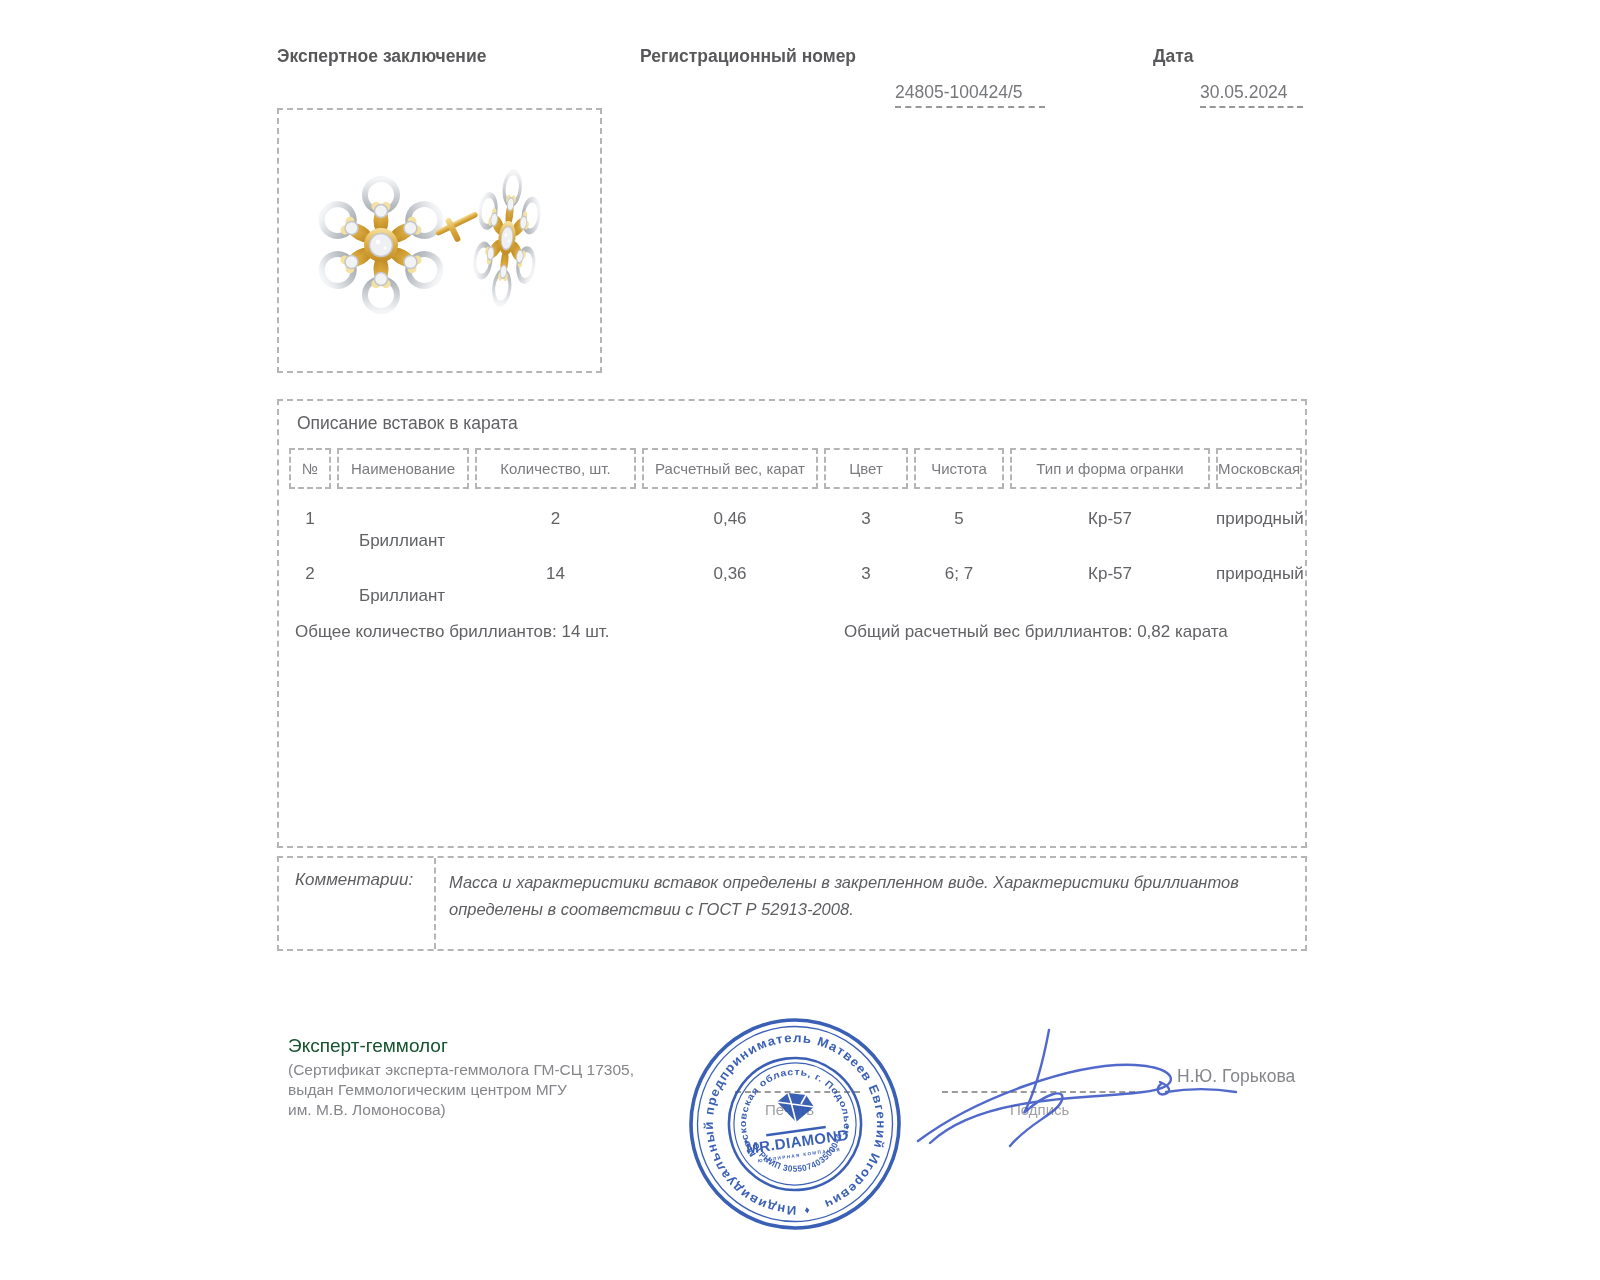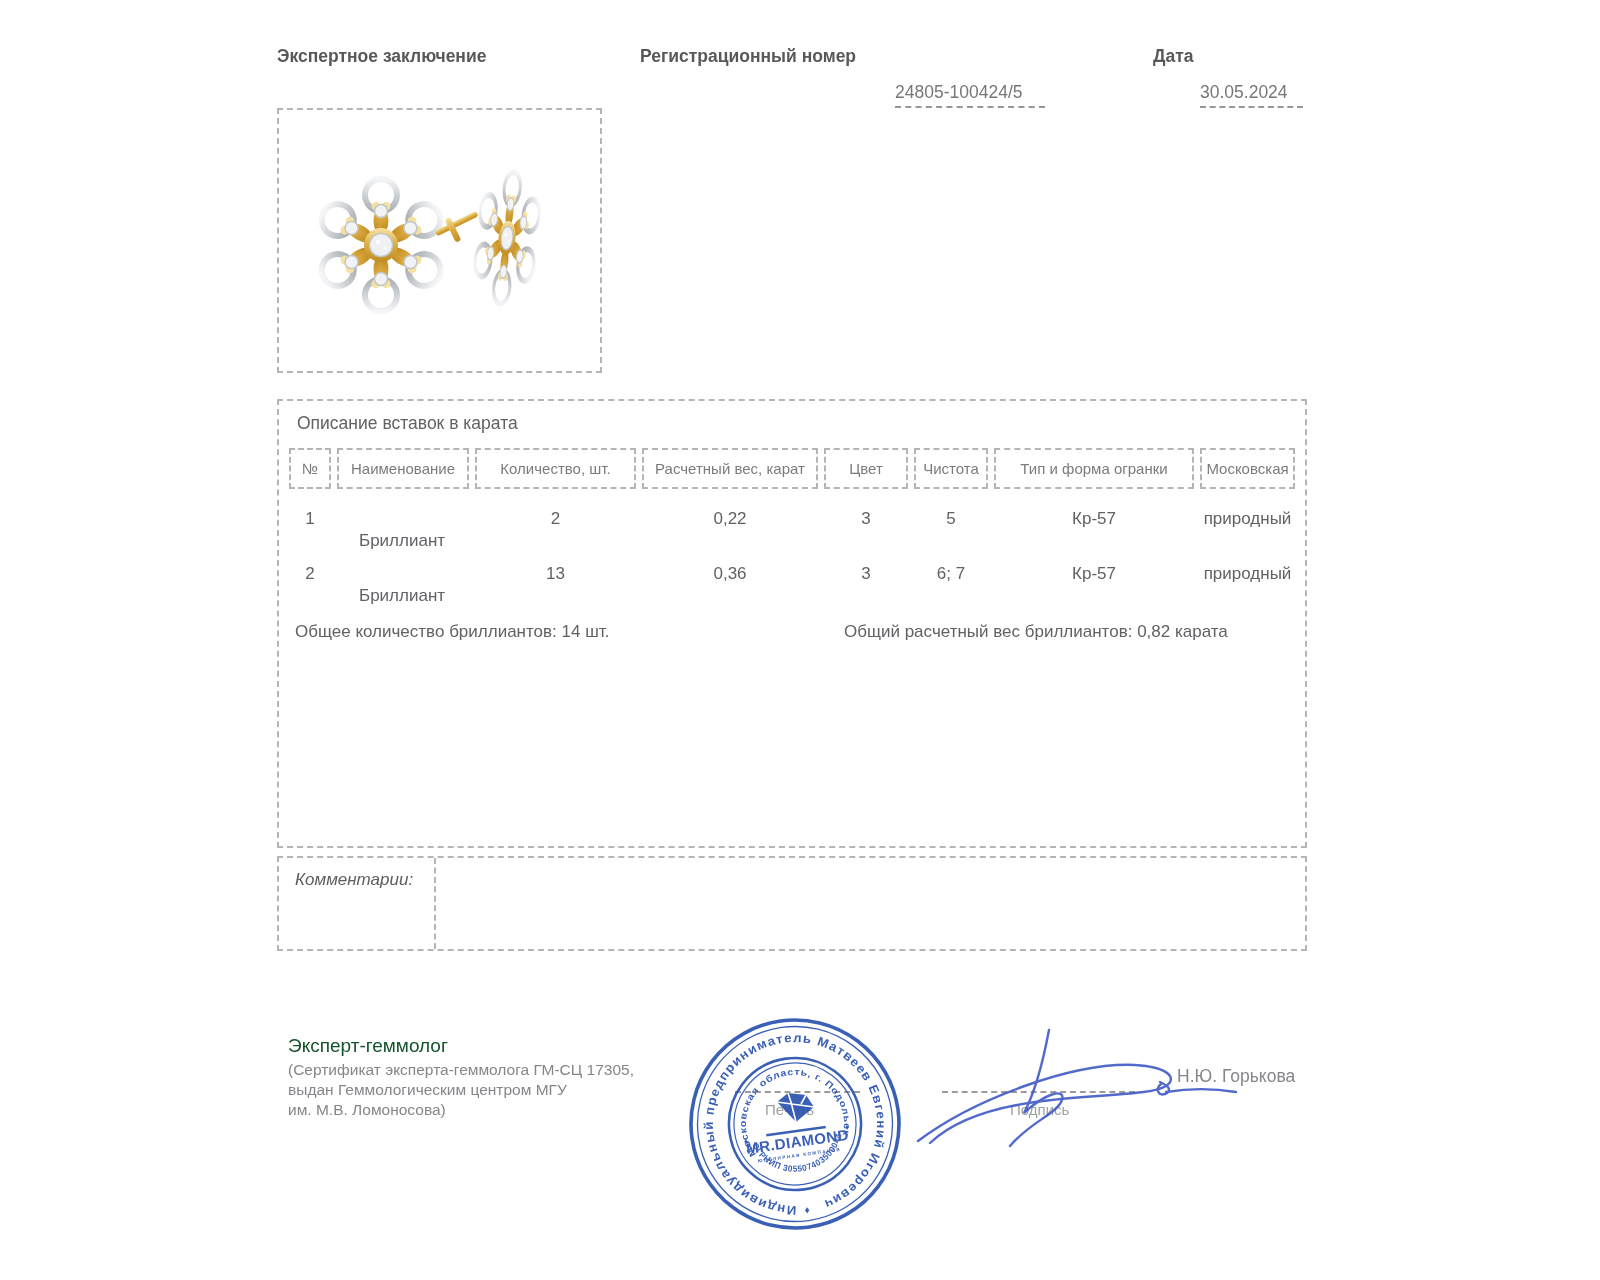--- a/index.html
+++ b/index.html
@@ -14,21 +14,21 @@
   .desc-label{position:absolute;left:14px;color:#6a6b6e;font-size:17.5px;}
   .desc-value{position:absolute;left:302px;color:#6a6b6e;font-size:17.5px;}
   .tbl-title{position:absolute;left:18px;top:12px;color:#616266;font-size:17.5px;}
   .thead{position:absolute;left:10px;right:10px;top:47px;height:41px;display:flex;gap:6px;}
   .th{border:2px dashed #b5b5b5;box-sizing:border-box;display:flex;align-items:center;
       justify-content:center;color:#7a7b7e;font-size:15px;text-align:center;}
   .trow{position:absolute;left:10px;right:10px;display:flex;gap:6px;}
   .td{display:flex;align-items:center;justify-content:center;color:#616266;font-size:17px;}
   .td.left{justify-content:flex-start;padding-left:22px;box-sizing:border-box;margin-top:38px;}
   .c0{width:42px;flex:none;} .c1{width:132px;flex:none;} .c2{width:161px;flex:none;}
-  .c3{width:176px;flex:none;} .c4{width:84px;flex:none;} .c5{width:74px;flex:none;}
+  .c3{width:176px;flex:none;} .c4{width:84px;flex:none;} .c5{width:90px;flex:none;}
   .c6{width:200px;flex:none;} .c7{flex:1;}
   .summary{position:absolute;color:#616266;font-size:17px;}
   .comment-label{position:absolute;left:16px;top:12px;color:#5d5e61;font-size:17px;}
   .comment-text{position:absolute;left:170px;right:24px;top:11px;color:#5d5e61;
                 font-size:16.5px;line-height:27px;}
   .expert-title{position:absolute;left:288px;top:1035px;color:#14532d;font-size:19px;}
   .cert-line{color:#85868a;font-size:15.5px;line-height:20px;display:block;}
   .sig-label,.stamp-label{color:#9fa0a3;font-size:15px;}
   .dashline{position:absolute;border-top:2px dashed #9b9b9b;}
   .expert-name{position:absolute;left:1177px;top:1066px;color:#85868a;font-size:17.5px;}
@@ -142,43 +142,44 @@
       <div class="th c3">Расчетный вес, карат</div>
       <div class="th c4">Цвет</div>
       <div class="th c5">Чистота</div>
       <div class="th c6">Тип и форма огранки</div>
       <div class="th c7">Московская</div>
     </div>
     <div class="trow" style="top:102px;height:32px;">
       <div class="td c0">1</div>
       <div class="td c1 left">Бриллиант</div>
       <div class="td c2">2</div>
-      <div class="td c3">0,22</div>
+      <div class="td c3">0,46</div>
       <div class="td c4">3</div>
       <div class="td c5">5</div>
       <div class="td c6">Кр-57</div>
       <div class="td c7">природный</div>
     </div>
     <div class="trow" style="top:157px;height:32px;">
       <div class="td c0">2</div>
       <div class="td c1 left">Бриллиант</div>
-      <div class="td c2">13</div>
+      <div class="td c2">14</div>
       <div class="td c3">0,36</div>
       <div class="td c4">3</div>
       <div class="td c5">6; 7</div>
       <div class="td c6">Кр-57</div>
       <div class="td c7">природный</div>
     </div>
     <div class="summary" style="left:16px;top:221px;">Общее количество бриллиантов: 14 шт.</div>
     <div class="summary" style="left:565px;top:221px;">Общий расчетный вес бриллиантов: 0,82 карата</div>
   </div>
 
   <div class="panel" style="left:277px;top:856px;width:1030px;height:95px;font-style:italic;">
     <div class="vdivider" style="left:155px;"></div>
     <div class="comment-label">Комментарии:</div>
+    <div class="comment-text">Масса и характеристики вставок определены в закрепленном виде. Характеристики бриллиантов определены в соответствии с ГОСТ Р 52913-2008.</div>
   </div>
 
   <div class="expert-title">Эксперт-геммолог</div>
   <div class="abs" style="left:288px;top:1060px;">
     <span class="cert-line">(Сертификат эксперта-геммолога ГМ-СЦ 17305,</span>
     <span class="cert-line">выдан Геммологическим центром МГУ</span>
     <span class="cert-line">им. М.В. Ломоносова)</span>
   </div>
 
   <div class="dashline" style="left:735px;top:1091px;width:125px;"></div>

